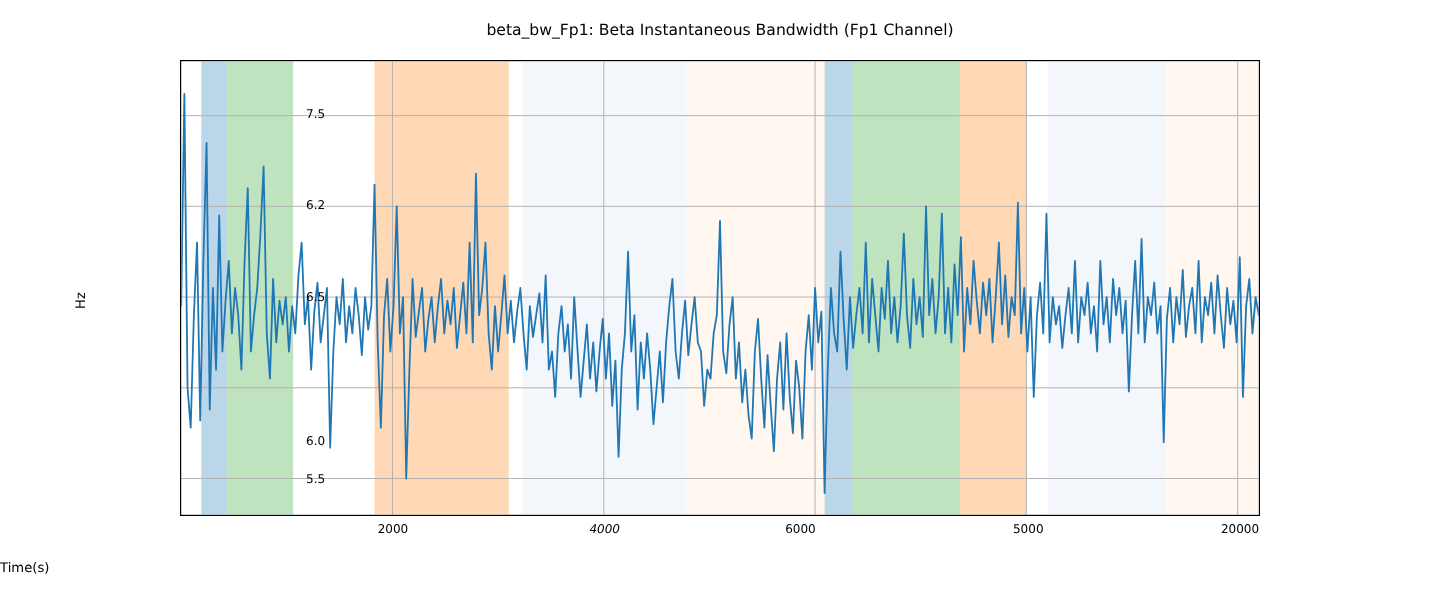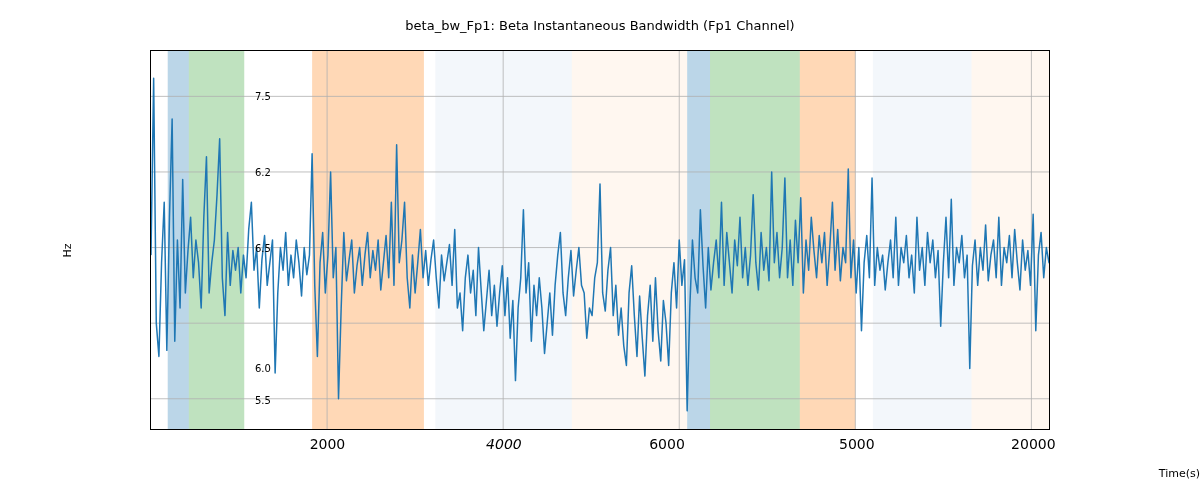--- a/index.html
+++ b/index.html
@@ -37,21 +37,21 @@
   }
   .ylabel span {
     transform: rotate(-90deg);
     transform-origin: center;
   }
   .xlabel {
     position: absolute;
     bottom: 20px;
     left: 0;
     width: 1200px;
-    text-align: right;
+    text-align: left;
     font-size: 11px;
   }
   .axes {
     position: absolute;
     left: 150px;
     top: 50px;
     width: 900px;
     height: 380px;
     border: 1px solid #000;
     box-sizing: border-box;
@@ -81,21 +81,21 @@
     position: absolute;
     right: 905px;
     width: 40px;
     text-align: left;
     font-size: 10px;
     transform: translateY(-50%);
   }
   .xtick {
     position: absolute;
     top: 385px;
-    font-size: 14px;
+    font-size: 10px;
     transform: translateX(-50%);
     text-align: center;
   }
   .tickmark {
     stroke: #000;
     stroke-width: 0.8;
   }
 </style>
 </head>
 <body>

